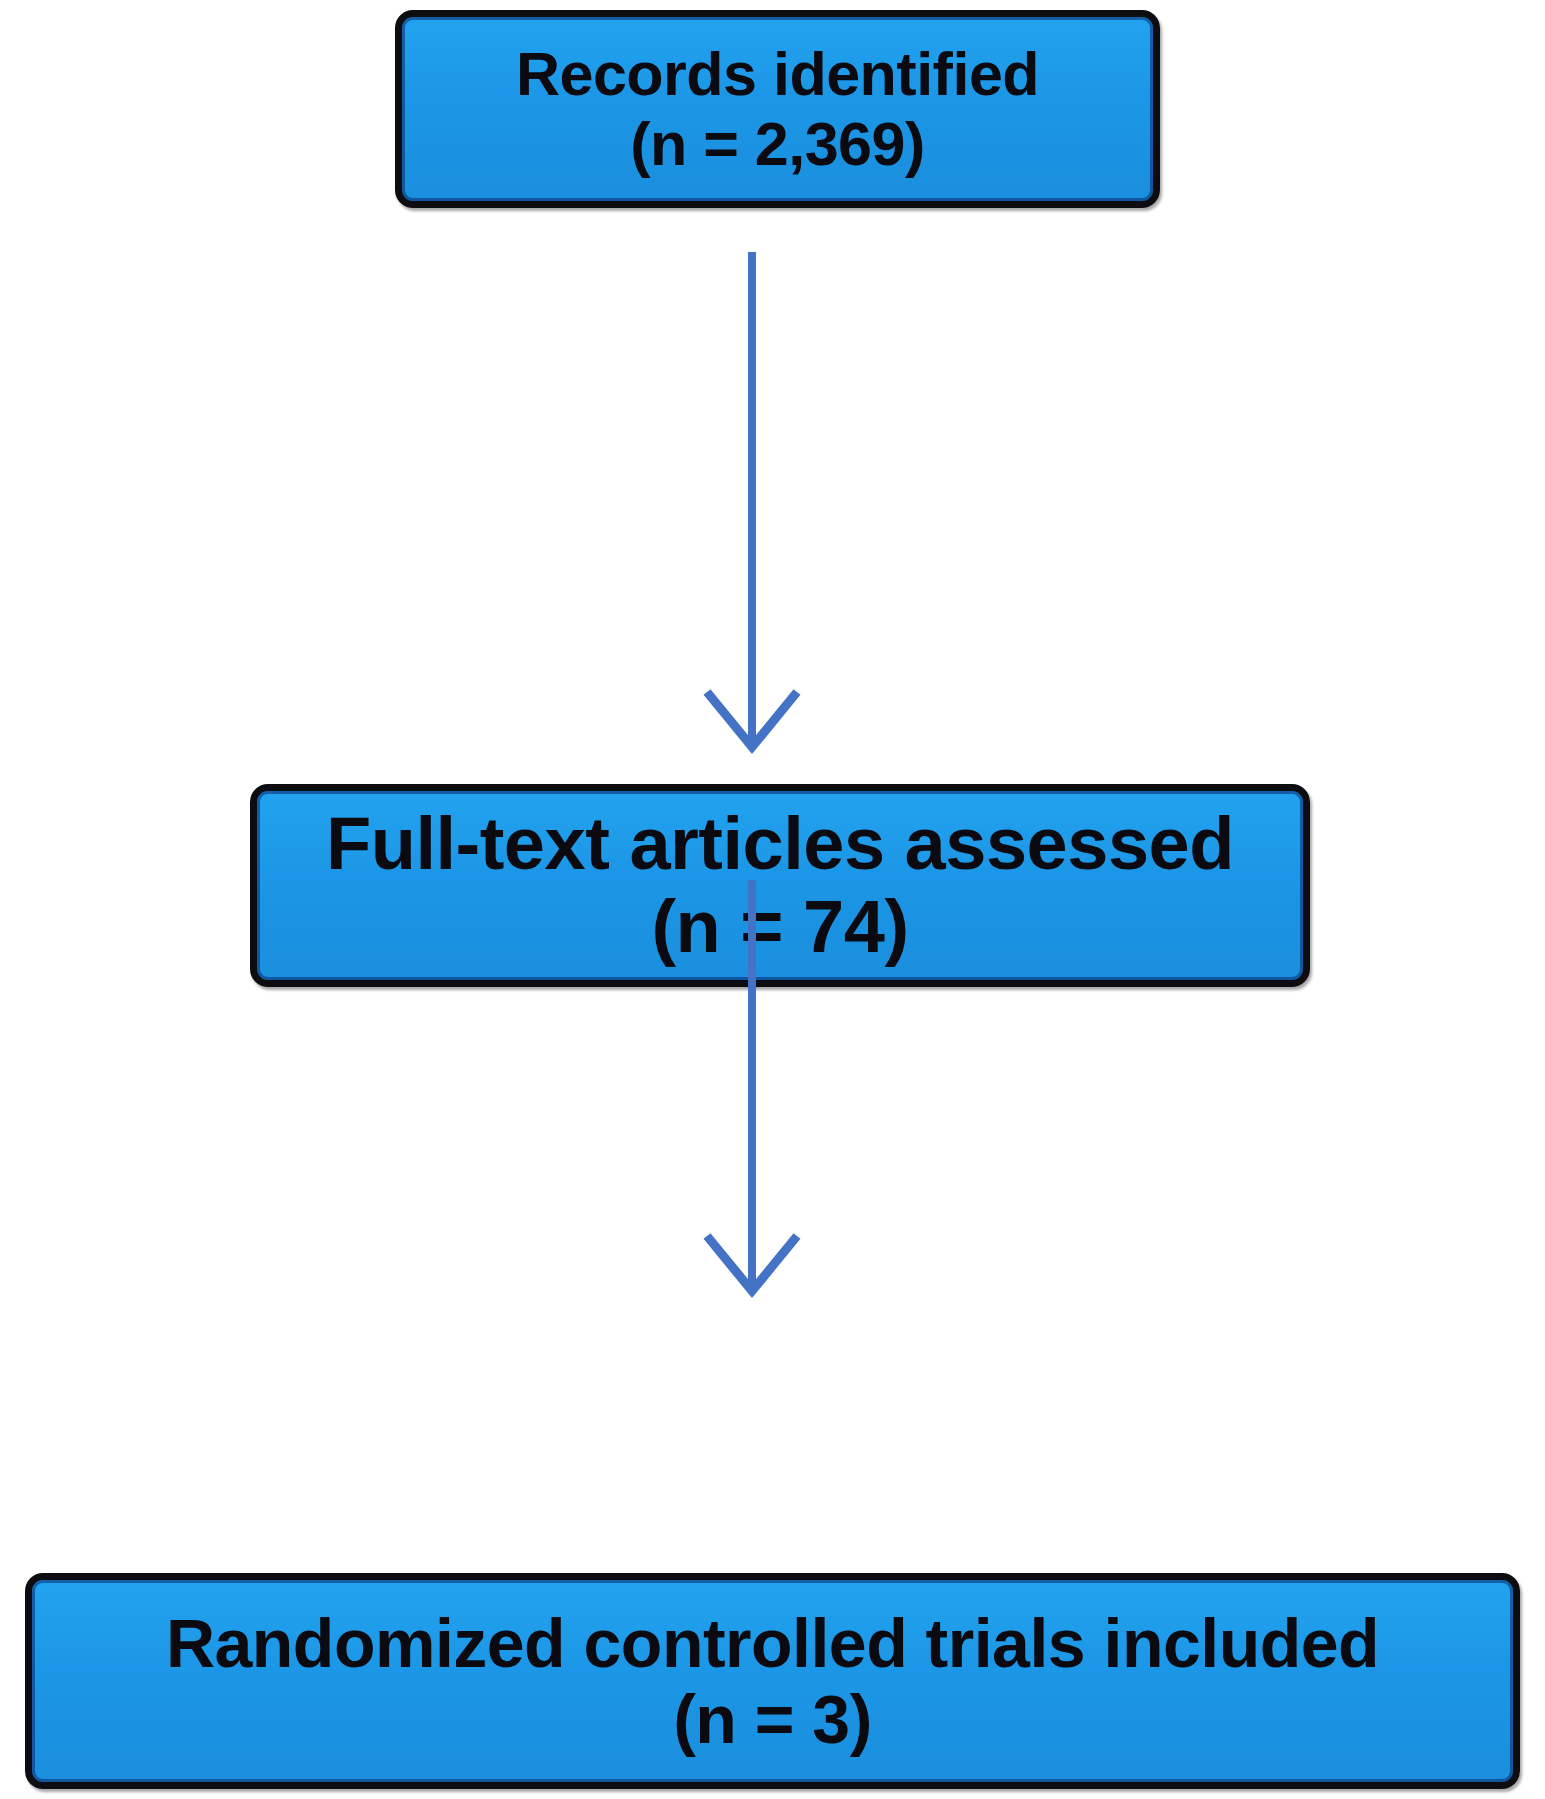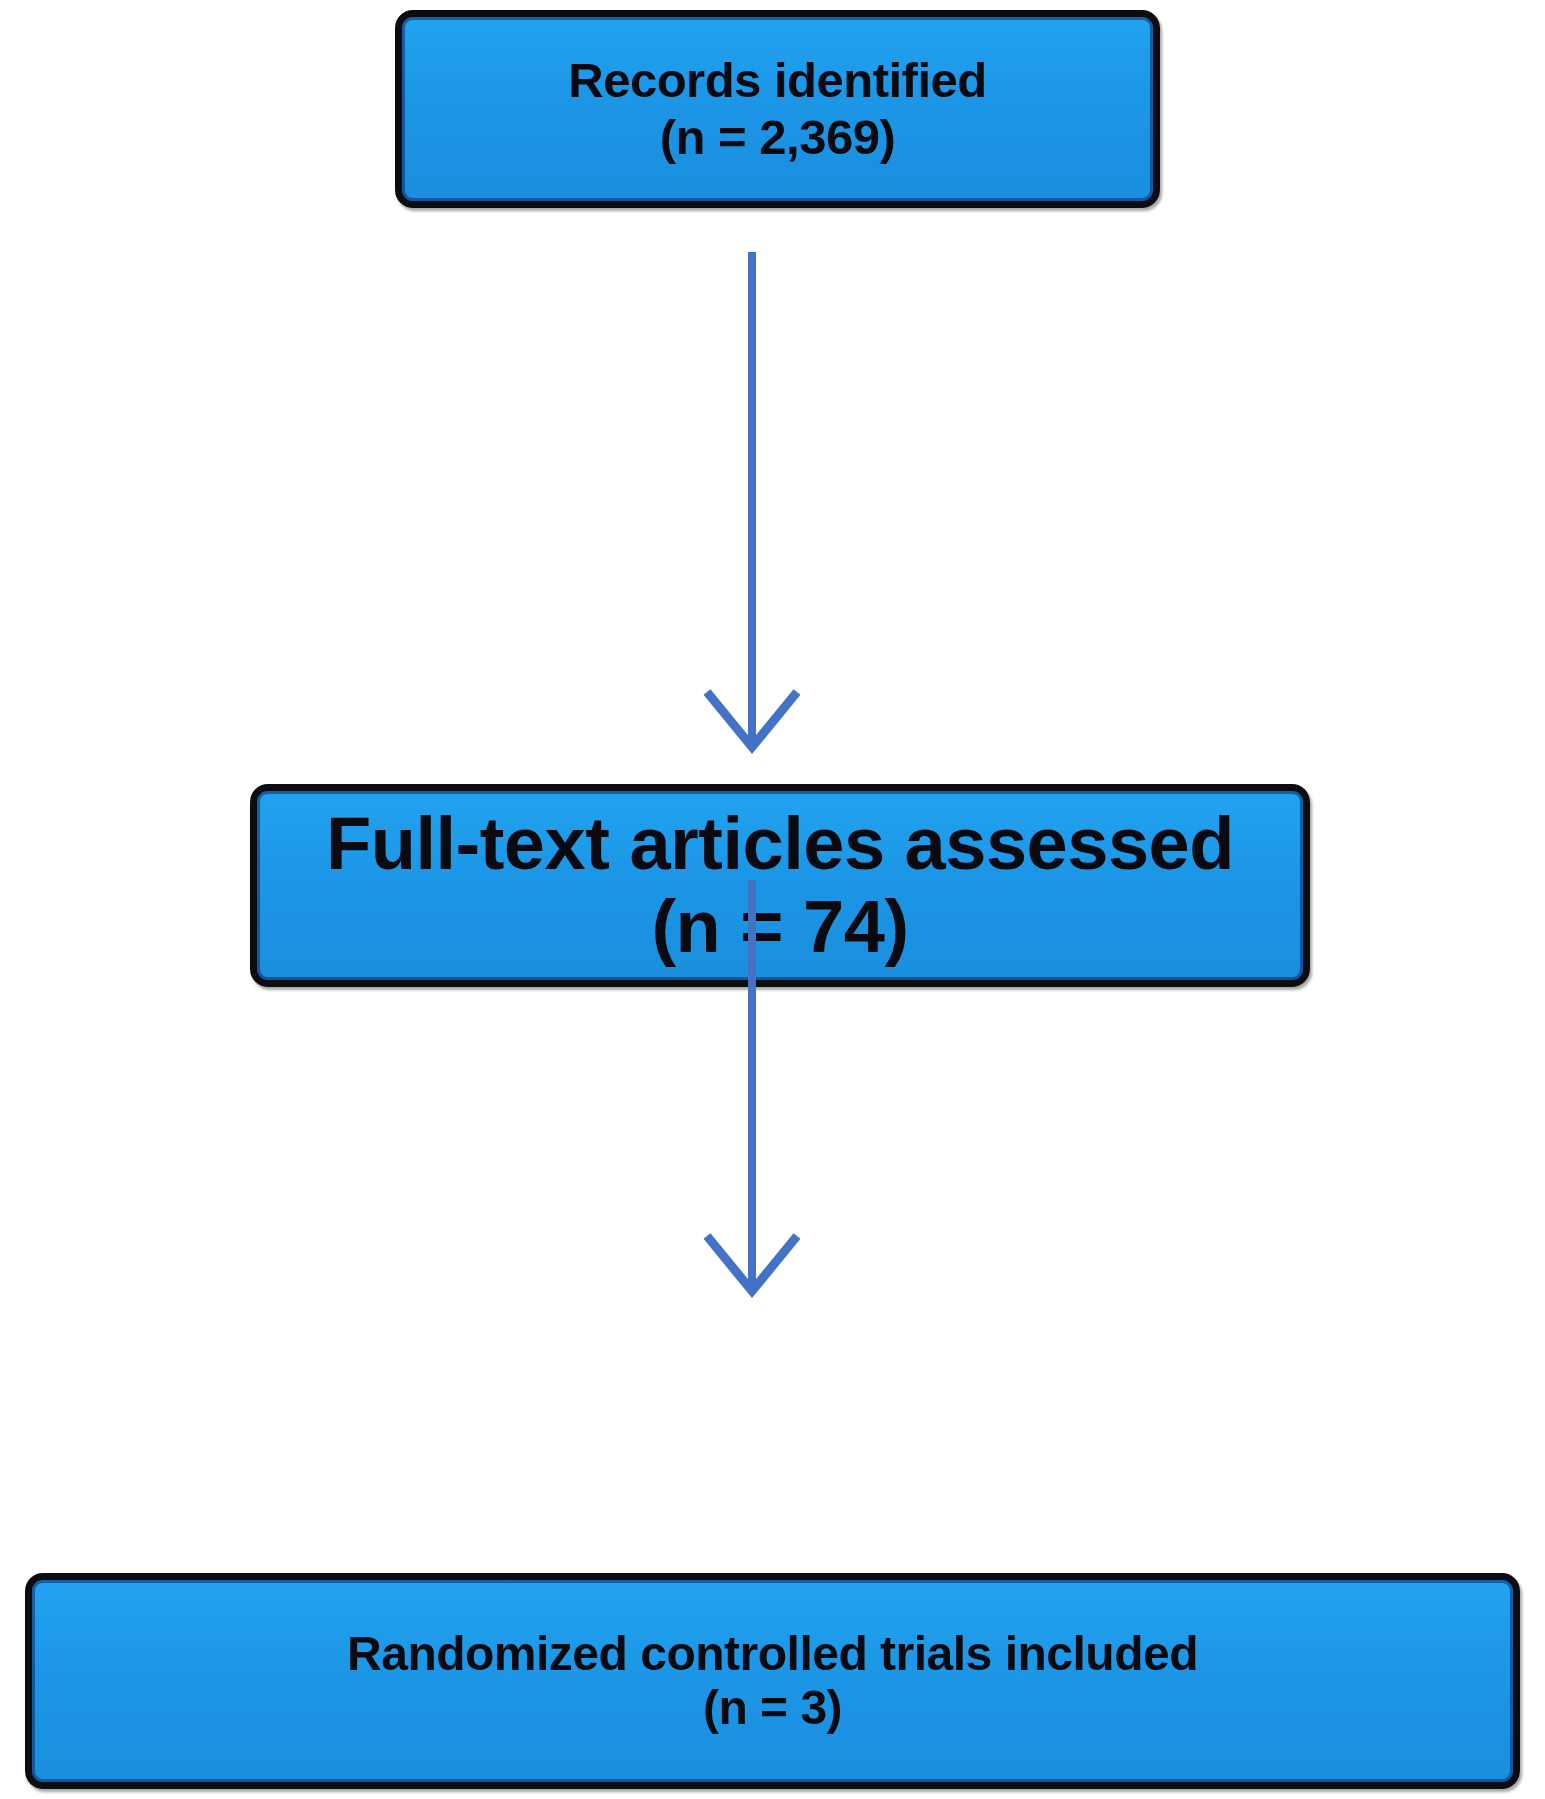--- a/index.html
+++ b/index.html
@@ -43,40 +43,40 @@
     width: 100%;
     white-space: nowrap;
   }
 
   
   #node-identification {
     left: 395px;
     top: 10px;
     width: 765px;
     height: 198px;
-    font-size: 49px;
+    font-size: 61px;
   }
   #node-identification .line1 { margin-bottom: 2px; }
 
   
   #node-eligibility {
     left: 250px;
     top: 784px;
     width: 1060px;
     height: 203px;
     font-size: 74px;
   }
 
   
   #node-included {
     left: 25px;
     top: 1573px;
     width: 1495px;
     height: 216px;
-    font-size: 48px;
+    font-size: 68px;
   }
 
   
   .arrow {
     position: absolute;
     left: 0;
     top: 0;
   }
   .arrow svg {
     display: block;

